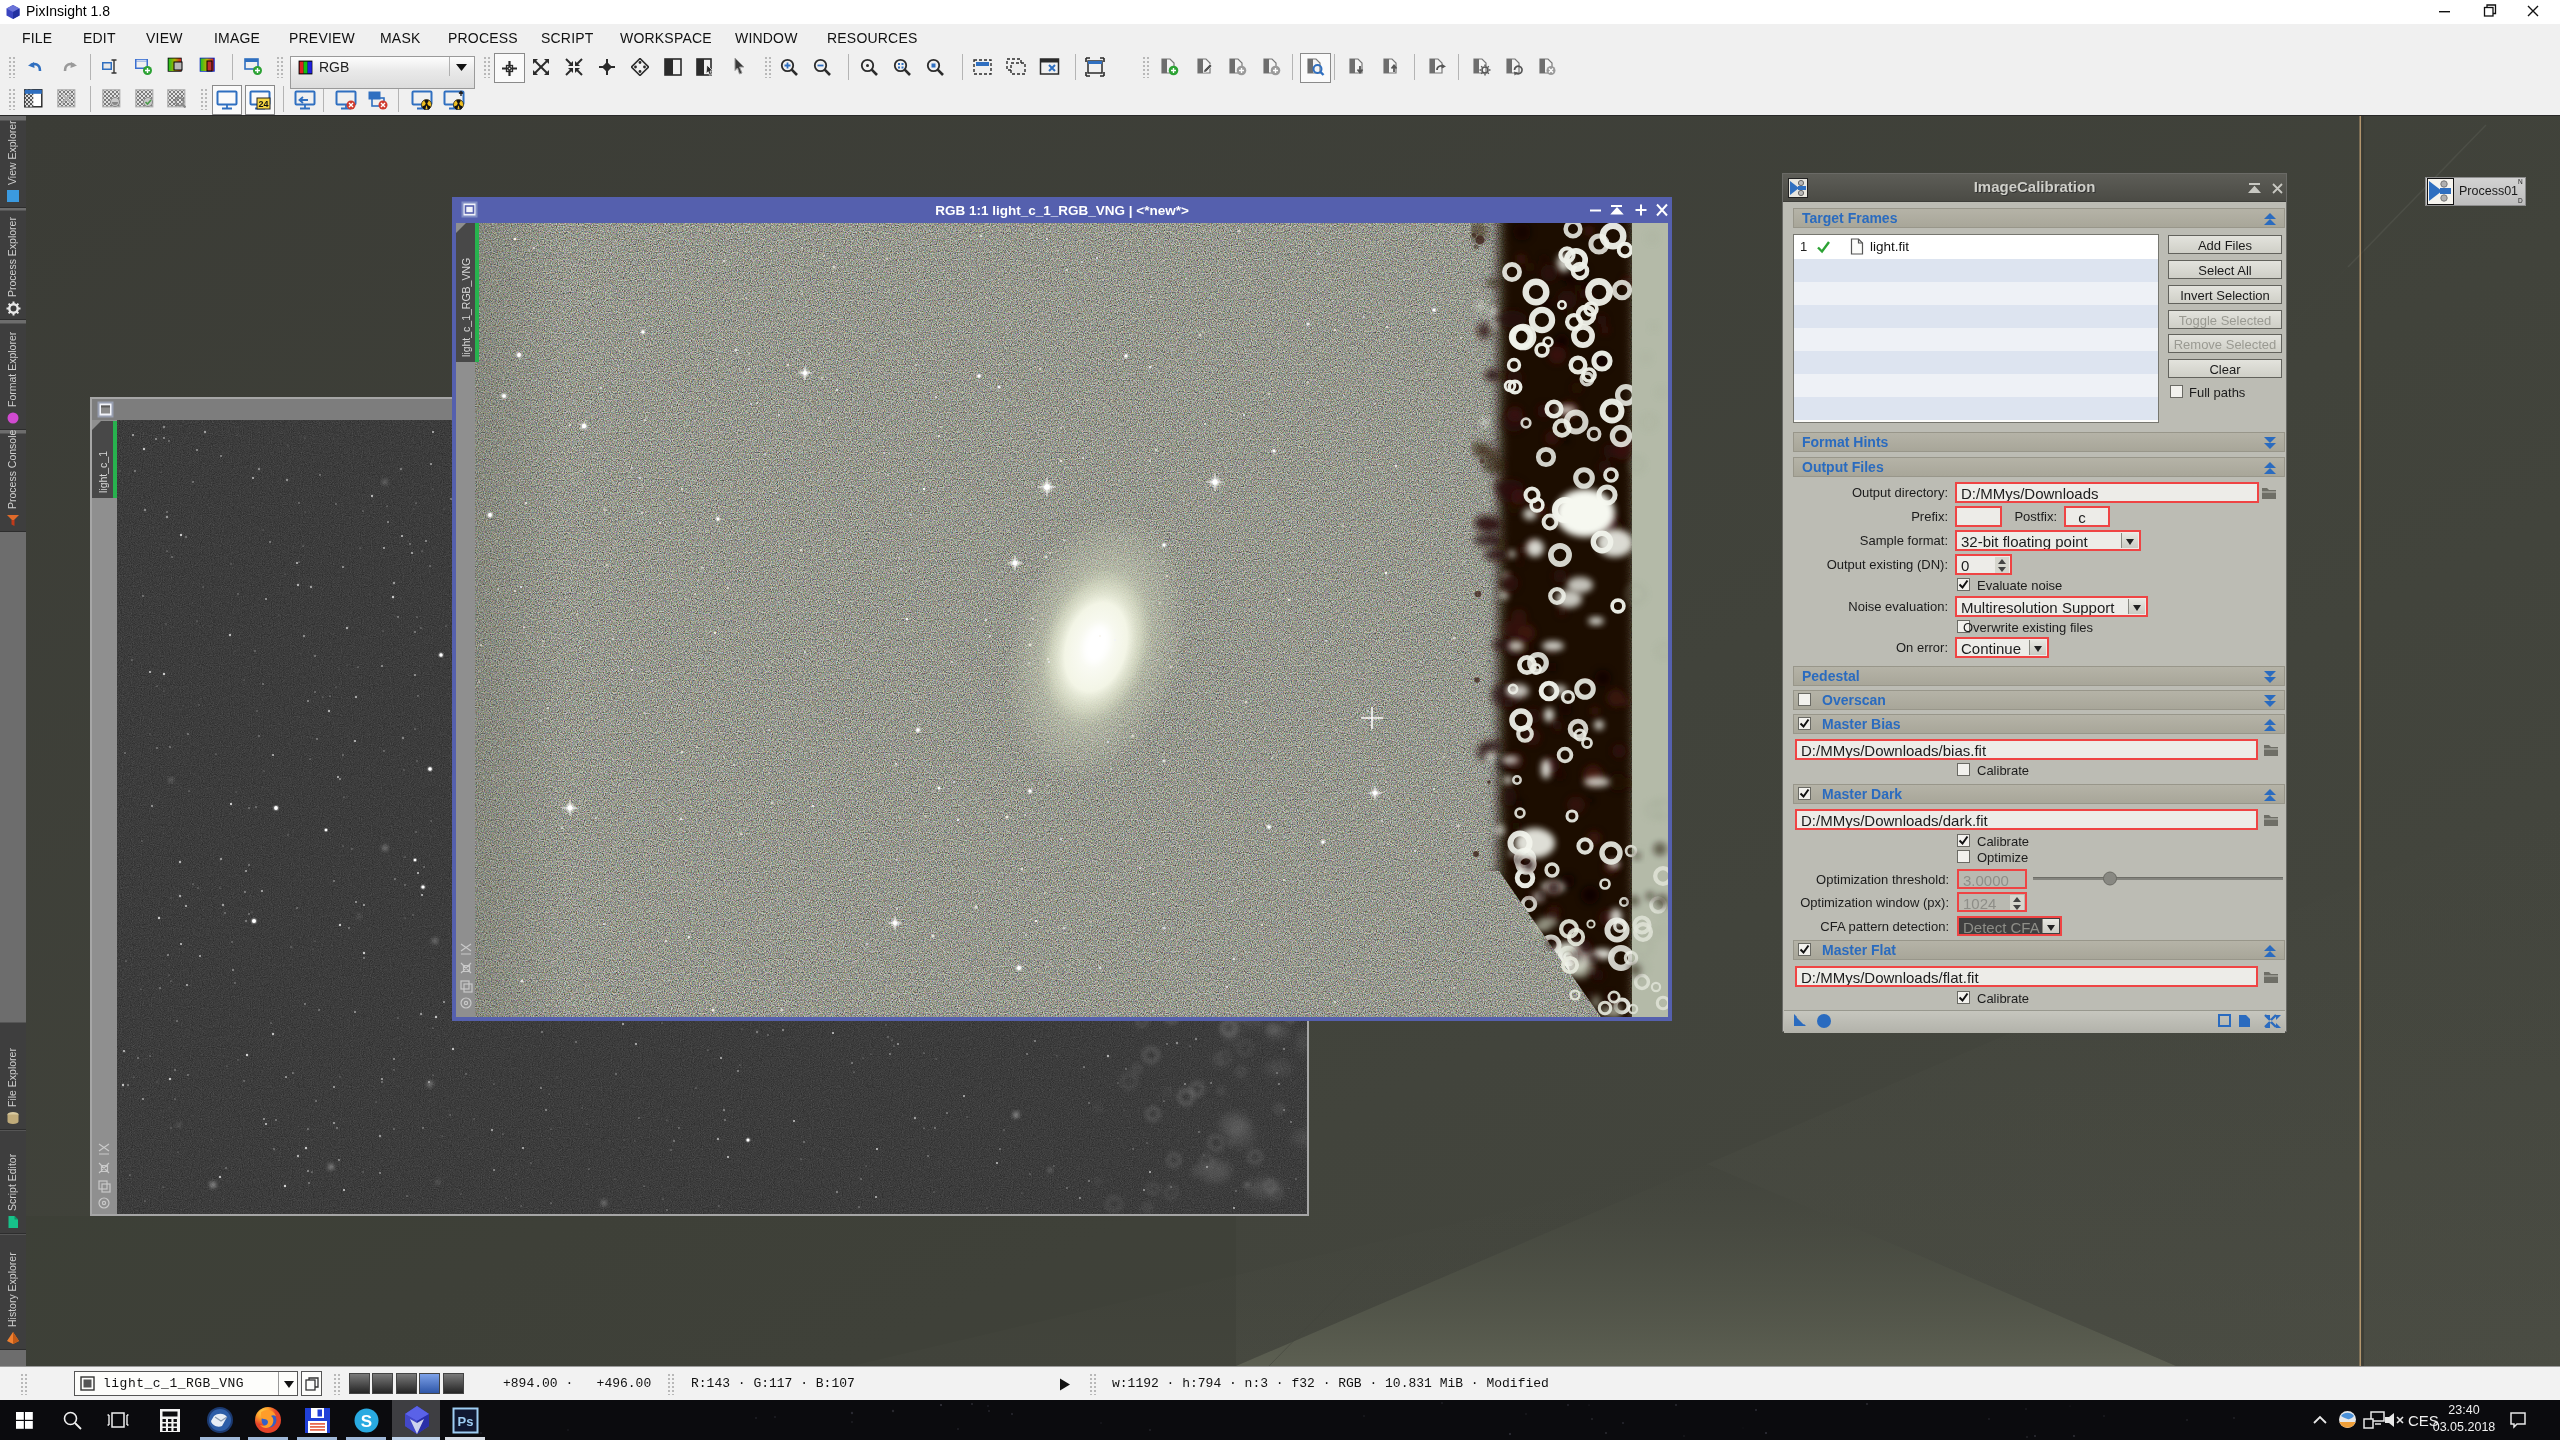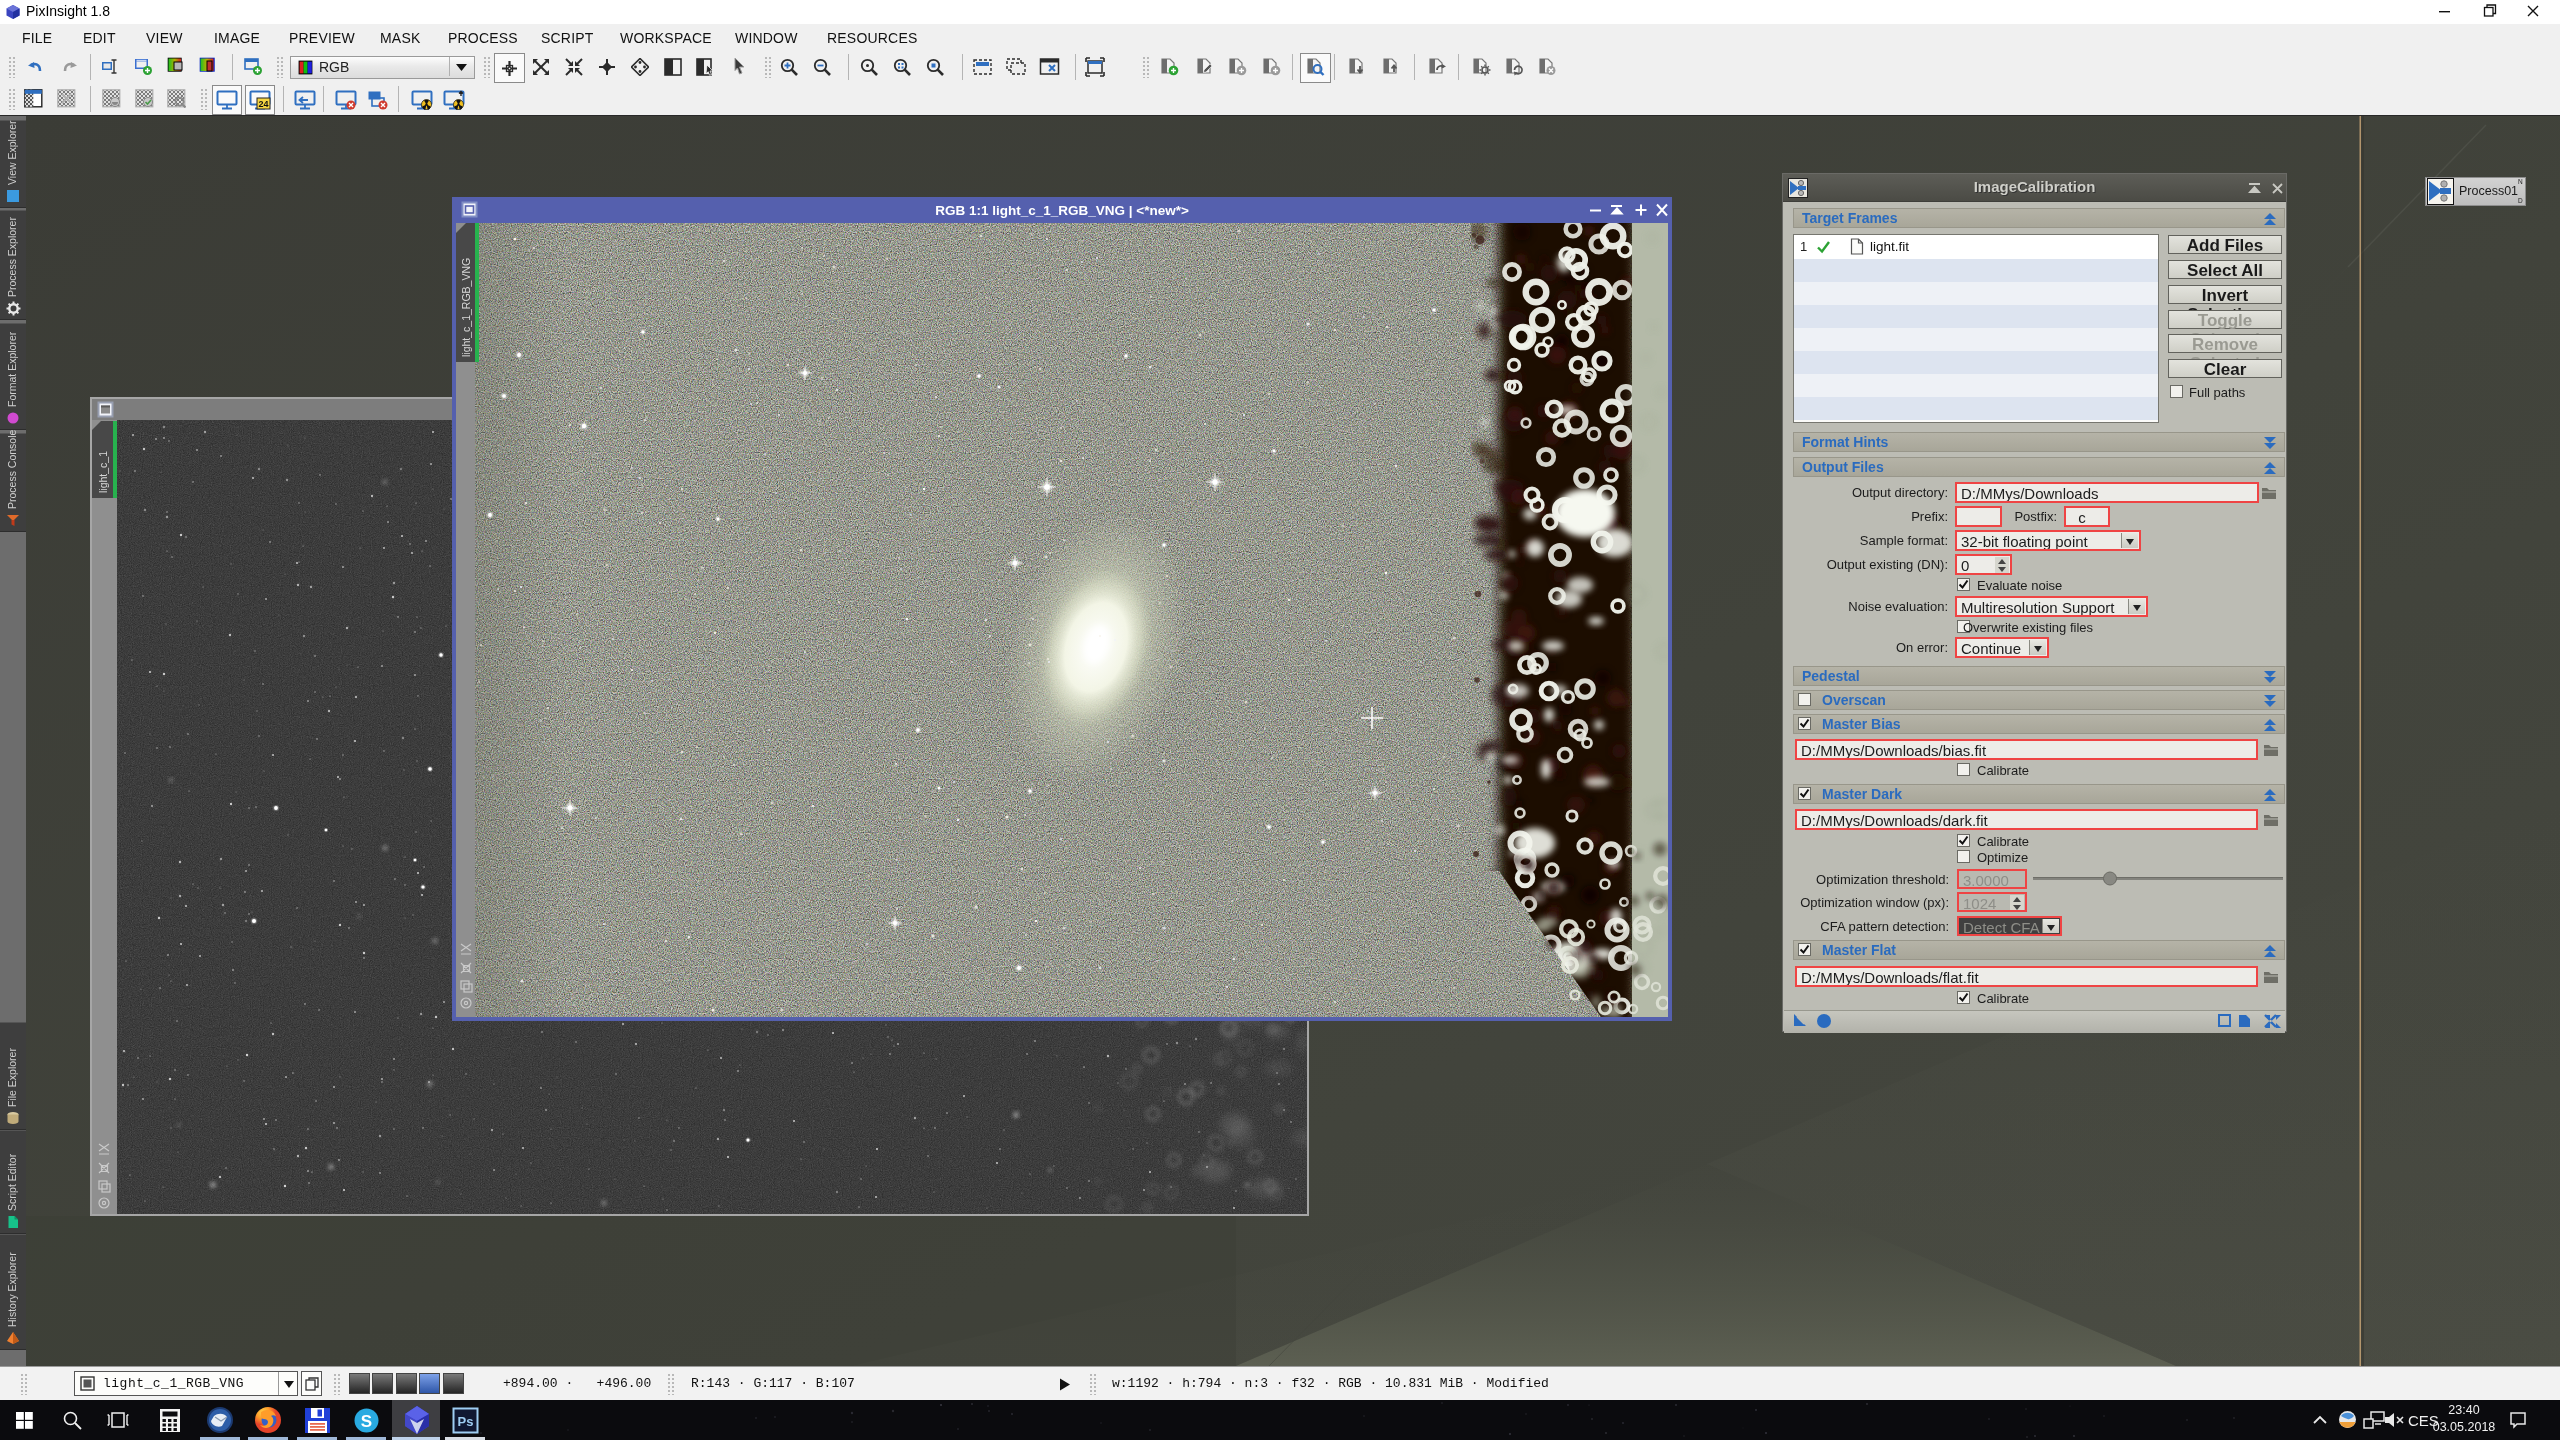--- a/index.html
+++ b/index.html
@@ -18,21 +18,21 @@
 
 #sidebar { left:0; top:116px; width:26px; height:1250px; background:#6d6d6d; }
 .stab { position:absolute; left:0; width:26px; background:#3e3e3e; border-top:1px solid #555; border-bottom:1px solid #2d2d2d; }
 .stabtext { position:absolute; left:0; top:0; transform-origin:0 0; transform:rotate(-90deg); color:#cfcfcf; font-size:10.5px; white-space:nowrap; }
 
 #statusbar { left:0; top:1366px; width:2560px; height:34px; background:#f2f2f2; border-top:1px solid #9a9a9a; }
 
 #taskbar { left:0; top:1400px; width:2560px; height:40px; background:#0b0b0e; }
 
 .field { position:absolute; background:#eceae6; border:2px solid #ef4444; font-size:15px; color:#1c1c1c; padding-left:4px; overflow:hidden; white-space:nowrap; }
-.btn { position:absolute; background:linear-gradient(#e3e3dd,#cfcfc7); border:1px solid #62625c; font-size:17px; color:#1a1a1a; text-align:center;font-weight:bold; }
+.btn { position:absolute; background:linear-gradient(#e3e3dd,#cfcfc7); border:1px solid #62625c; font-size:13px; color:#1a1a1a; text-align:center; }
 .cb { position:absolute; width:13px; height:13px; background:#f2f1ed; border:1px solid #6a6a64; }
 .lbl { position:absolute; font-size:13px; color:#1c1c1c; white-space:nowrap; }
 .secbar { position:absolute; left:10px; width:492px; height:20px; background:linear-gradient(#b5b3a7,#a8a699); border:1px solid #98968a; }
 .sectitle { position:absolute; left:8px; top:1px; font-size:14px; font-weight:bold; color:#2a6bbf; }
 .chev { position:absolute; right:7px; top:3px; width:14px; height:14px; }
 .ddarrow { position:absolute; right:1px; top:1px; bottom:1px; width:17px; background:linear-gradient(#e8e8e2,#cbcbc3); border-left:1px solid #8a8a82; }
 .ddarrow:after { content:""; position:absolute; left:4px; top:6px; border-left:4.5px solid transparent; border-right:4.5px solid transparent; border-top:6px solid #222; }
 </style></head><body>
 
 <div id="titlebar" class="abs">
@@ -126,21 +126,21 @@
         </linearGradient>
       </defs>
       <rect x="8" y="4" width="5" height="10" fill="#c03030" stroke="#000"></rect>
     </svg>
     <svg class="abs" style="left:244px;top:5px" width="19" height="19" viewBox="0 0 19 19">
       <rect x="1" y="2" width="13" height="10" fill="none" stroke="#2f6fc0" stroke-width="1.6"></rect>
       <rect x="1" y="2" width="13" height="3" fill="#2f6fc0"></rect>
       <circle cx="13.5" cy="13.5" r="4.5" fill="#2ca234"></circle>
       <path d="M13.5 11 v5 M11 13.5 h5" stroke="#fff" stroke-width="1.4"></path>
     </svg>
-    <div class="abs" style="left:290px;top:4px;width:185px;height:23px;background:linear-gradient(#fdfdfd,#e9e9e9 45%,#dcdcdc);border:1px solid #9a9a9a;">
+    <div class="abs" style="left:290px;top:4px;width:185px;height:33px;background:linear-gradient(#fdfdfd,#e9e9e9 45%,#dcdcdc);border:1px solid #9a9a9a;">
   <svg class="abs" style="left:7px;top:2.5px" width="15" height="15" viewBox="0 0 15 15">
         <rect x="0.6" y="0.6" width="13.8" height="13.8" fill="#000"></rect>
         <rect x="1.6" y="1.6" width="4" height="11.8" fill="#e02020"></rect>
         <rect x="5.6" y="1.6" width="4" height="11.8" fill="#10c010"></rect>
         <rect x="9.6" y="1.6" width="4.2" height="11.8" fill="#2020e0"></rect>
       </svg>
   <div class="abs" style="left:28px;top:2px;font-size:14px;color:#222">RGB</div>
   <div class="abs" style="left:158px;top:0;width:1px;height:19px;background:#b0b0b0"></div>
   <svg class="abs" style="left:164px;top:6px" width="13" height="9" viewBox="0 0 13 9">
         <polygon points="1,1 12,1 6.5,8" fill="#111"></polygon>

